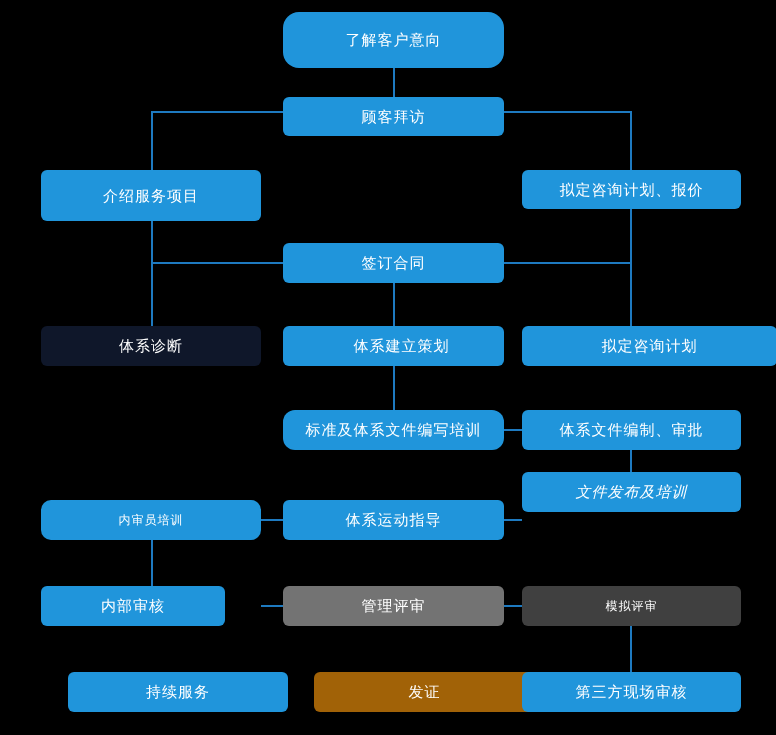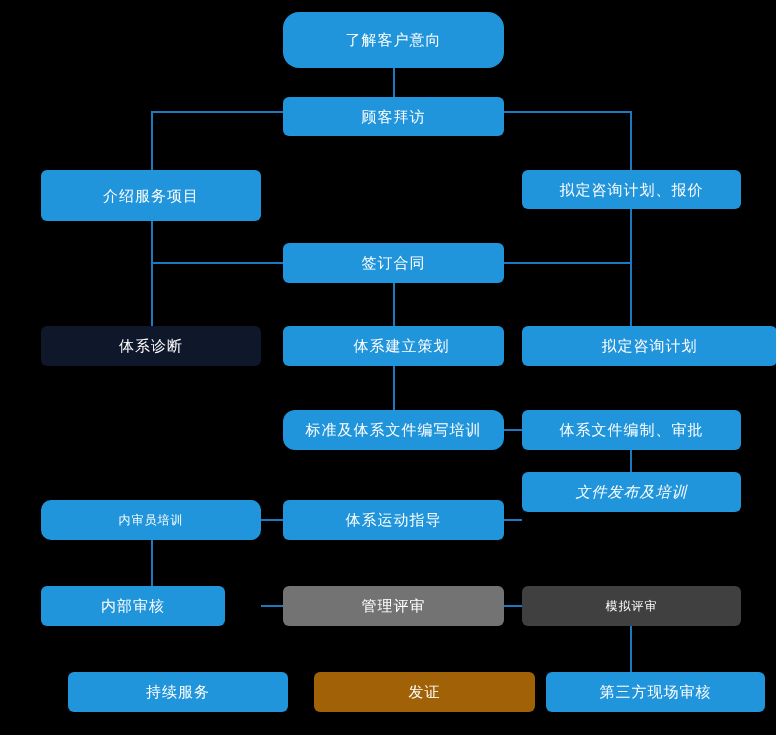--- a/index.html
+++ b/index.html
@@ -72,15 +72,15 @@
       <div class="flow-node" style="left: 283px; top: 410px; width: 221px; height: 40px; background: rgb(32, 149, 219); color: rgb(255, 255, 255); border-radius: 12px; font-size: 15px;">标准及体系文件编写培训</div>
       <div class="flow-node" style="left: 522px; top: 410px; width: 219px; height: 40px; background: rgb(32, 149, 219); color: rgb(255, 255, 255); border-radius: 6px; font-size: 15px;">体系文件编制、审批</div>
       <div class="flow-node" style="left: 41px; top: 500px; width: 220px; height: 40px; background: rgb(32, 149, 219); color: rgb(255, 255, 255); border-radius: 10px; font-size: 12px;">内审员培训</div>
       <div class="flow-node" style="left: 283px; top: 500px; width: 221px; height: 40px; background: rgb(32, 149, 219); color: rgb(255, 255, 255); border-radius: 6px; font-size: 15px;">体系运动指导</div>
       <div class="flow-node" style="left: 522px; top: 472px; width: 219px; height: 40px; background: rgb(32, 149, 219); color: rgb(255, 255, 255); border-radius: 6px; font-size: 15px; font-style: italic;">文件发布及培训</div>
       <div class="flow-node" style="left: 41px; top: 586px; width: 184px; height: 40px; background: rgb(32, 149, 219); color: rgb(255, 255, 255); border-radius: 6px; font-size: 15px;">内部审核</div>
       <div class="flow-node" style="left: 283px; top: 586px; width: 221px; height: 40px; background: #737373; color: rgb(255, 255, 255); border-radius: 6px; font-size: 15px;">管理评审</div>
       <div class="flow-node" style="left: 522px; top: 586px; width: 219px; height: 40px; background: #404040; color: rgb(255, 255, 255); border-radius: 6px; font-size: 12px;">模拟评审</div>
       <div class="flow-node" style="left: 41px; top: 672px; width: 220px; height: 40px; background: rgb(32, 149, 219); color: rgb(255, 255, 255); border-radius: 6px; font-size: 15px; margin-left: 27px;">持续服务</div>
       <div class="flow-node" style="left: 283px; top: 672px; width: 221px; height: 40px; background: #a16207; color: rgb(255, 255, 255); border-radius: 6px; font-size: 15px; margin-left: 31px;">发证</div>
-      <div class="flow-node" style="left: 522px; top: 672px; width: 219px; height: 40px; background: rgb(32, 149, 219); color: rgb(255, 255, 255); border-radius: 6px; font-size: 15px; margin-left: 24px;">第三方现场审核</div>
+      <div class="flow-node" style="left: 522px; top: 672px; width: 219px; height: 40px; background: rgb(32, 149, 219); color: rgb(255, 255, 255); border-radius: 6px; font-size: 15px;">第三方现场审核</div>
     </div>
 </div>
 
 </body></html>

